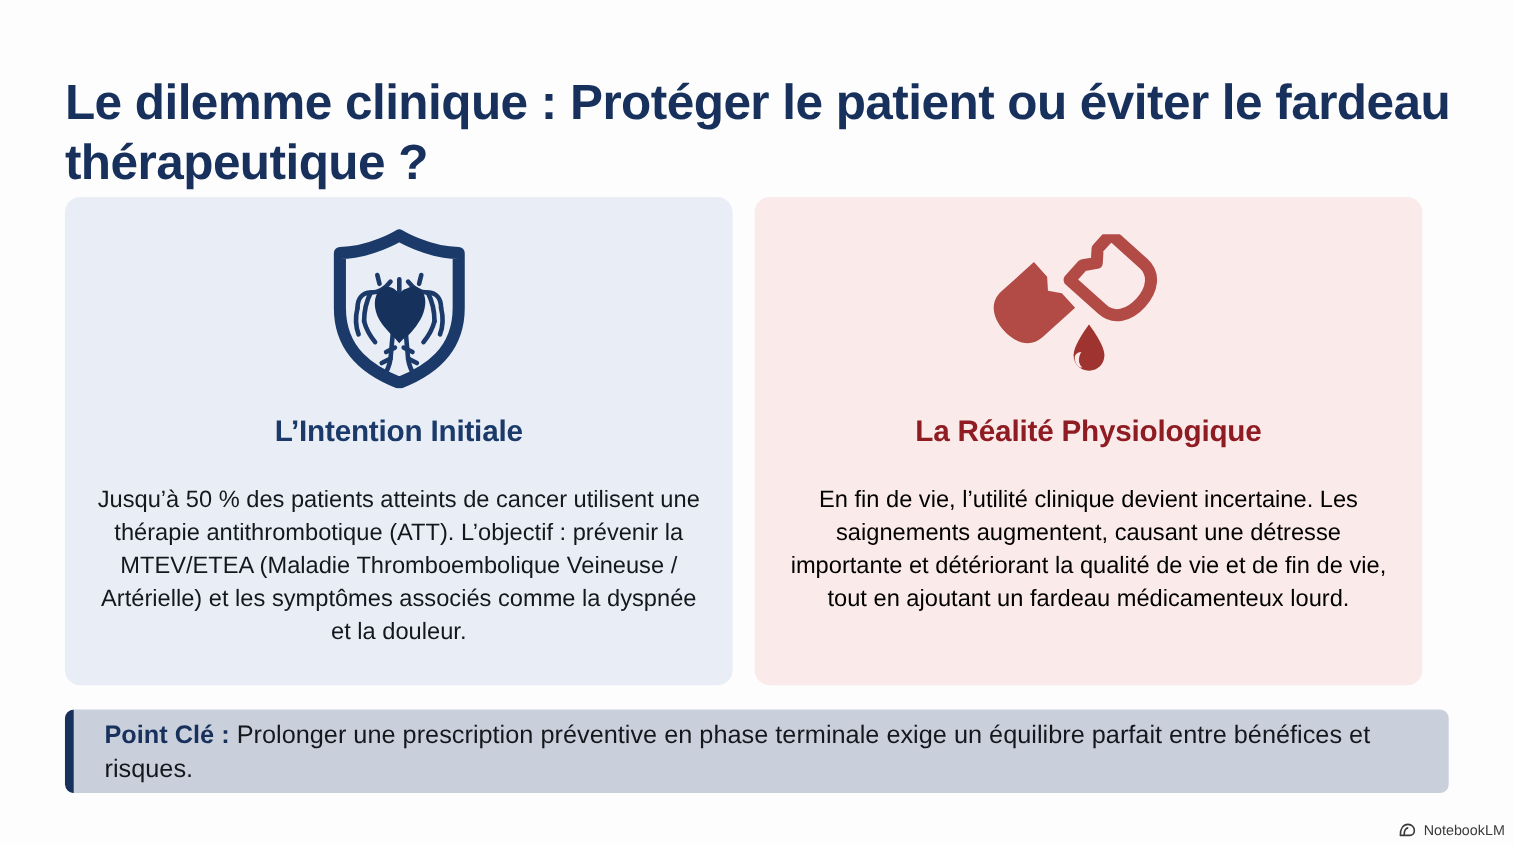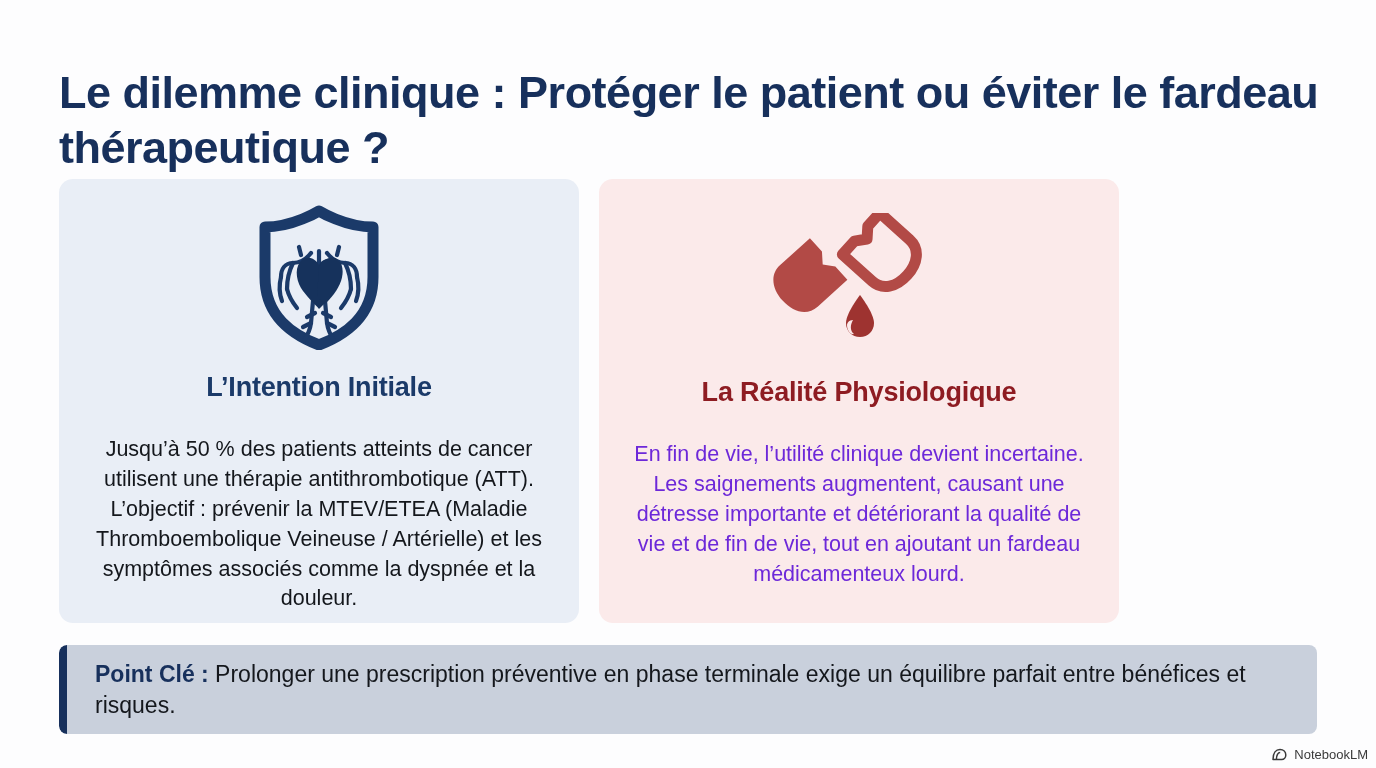--- a/index.html
+++ b/index.html
@@ -34,21 +34,21 @@
     font-weight: bold;
     letter-spacing: -0.5px;
     color: #17305c;
   }
 
   
   .cards {
     position: absolute;
     left: 59px;
     top: 179px;
-    width: 1060px;
+    width: 1234px;
     height: 444px;
     display: flex;
     gap: 20px;
   }
   .card {
     flex: 1 1 0;
     border-radius: 14px;
     display: flex;
     flex-direction: column;
     align-items: center;
@@ -77,29 +77,29 @@
   .card-right .card-heading { color: #8e1c22; }
 
   .card-body {
     font-size: 21.5px;
     line-height: 1.39;
     text-align: center;
     margin-top: 32px;
     max-width: 560px;
   }
   .card-left  .card-body { color: #14171c; }
-  .card-right .card-body { color: #6d28d9; }
+  .card-right .card-body { color: #000000; }
 
   
   .keypoint {
     position: absolute;
     left: 59px;
     top: 645px;
     width: 1258px;
-    height: 89px;
+    height: 76px;
     background: #c9d0dc;
     border-radius: 8px;
     box-sizing: border-box;
     display: flex;
     align-items: center;
     overflow: hidden;
   }
   .keypoint-bar {
     position: absolute;
     left: 0;

